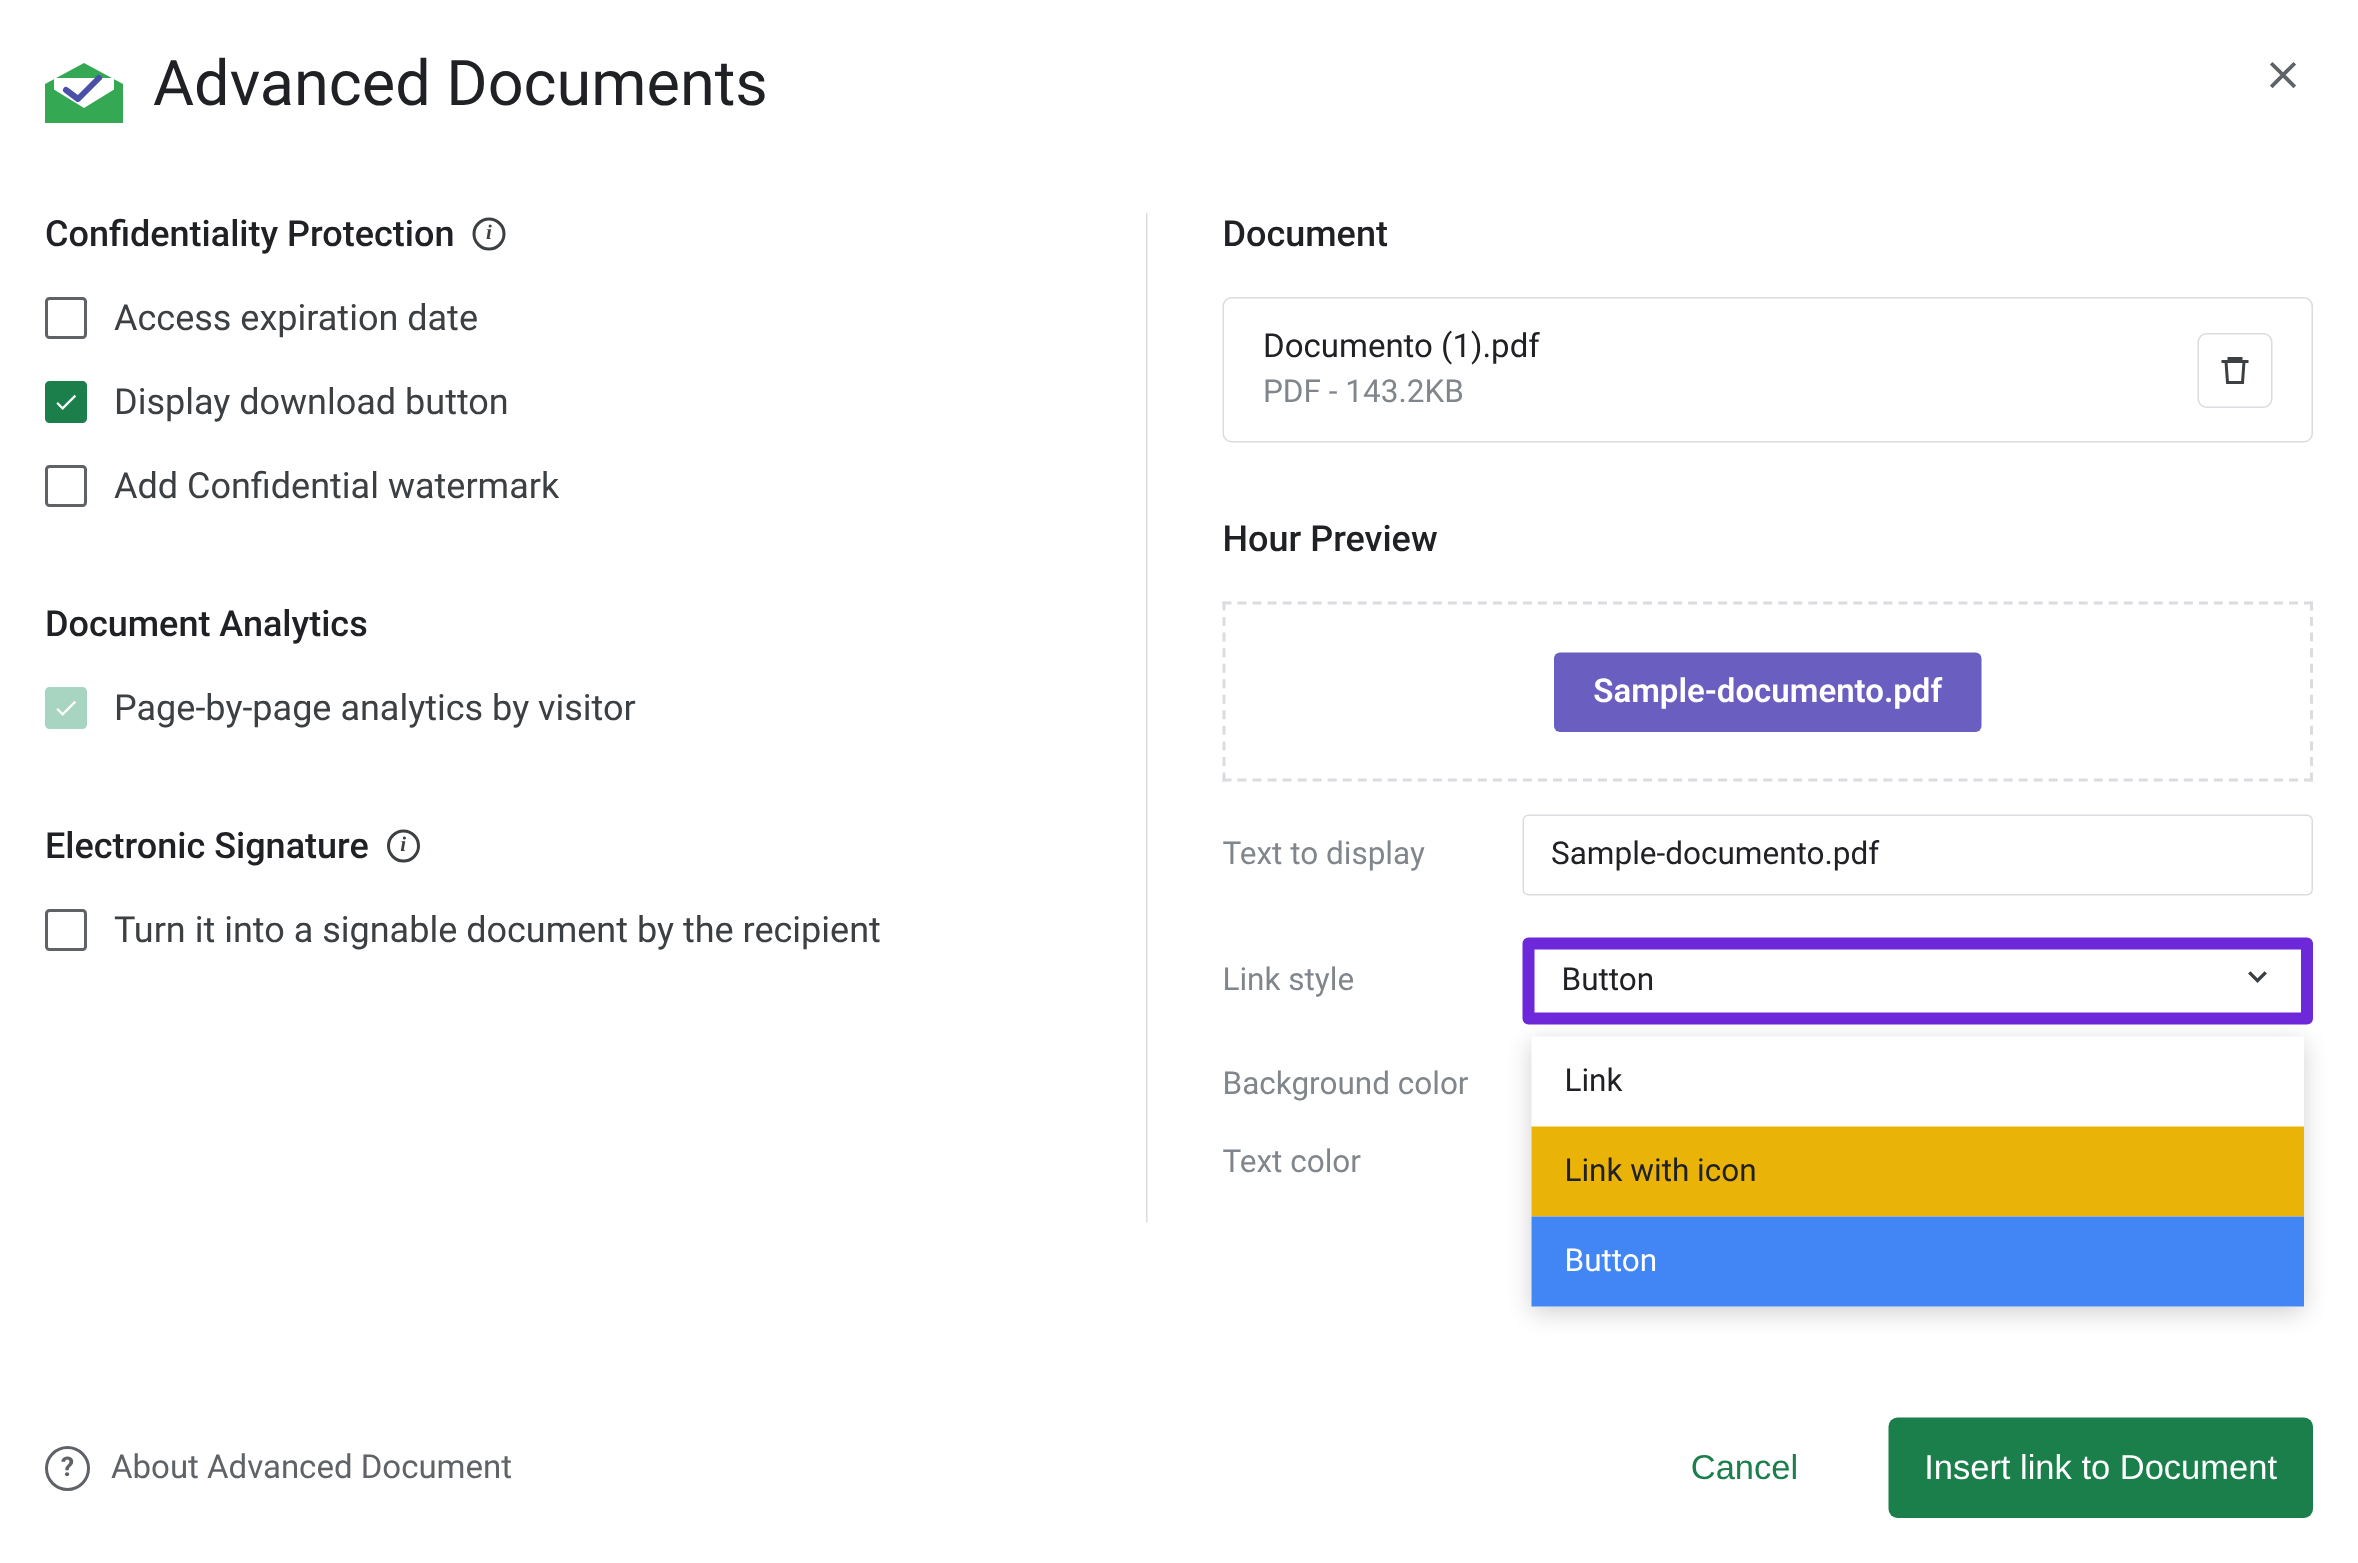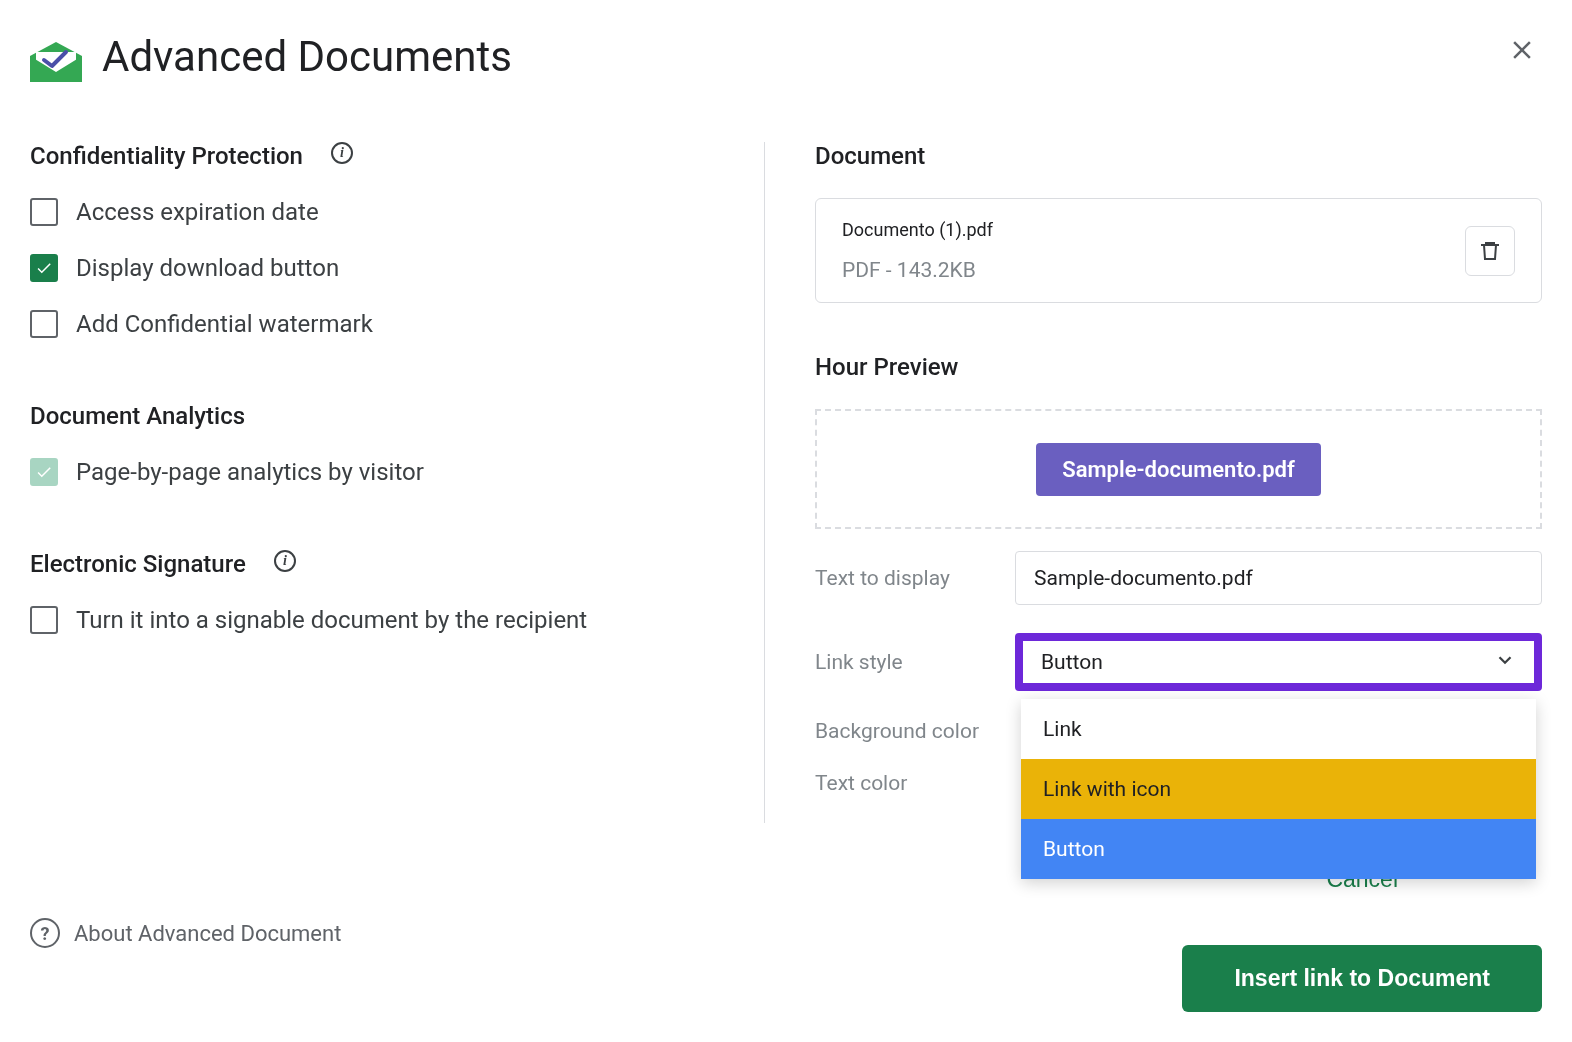--- a/index.html
+++ b/index.html
@@ -50,21 +50,22 @@
   }
   .right-col {
     flex: 1;
     padding-left: 50px;
   }
   .section-title {
     font-size: 24px;
     font-weight: 500;
     color: #202124;
     display: flex;
-    gap: 28px;
+    align-items: center;
+    gap: 12px;
     margin-bottom: 28px;
   }
   .info-icon {
     width: 22px;
     height: 22px;
     border: 2px solid #3c4043;
     border-radius: 50%;
     display: inline-flex;
     align-items: center;
     justify-content: center;
@@ -141,23 +142,23 @@
   .doc-card {
     border: 1px solid #dadce0;
     border-radius: 6px;
     padding: 20px 26px;
     display: flex;
     justify-content: space-between;
     align-items: center;
     margin-bottom: 50px;
   }
   .doc-name {
-    font-size: 18px;
-    color: #202124;
-    margin-bottom: 18px;
+    font-size: 22px;
+    color: #202124;
+    margin-bottom: 6px;
   }
   .doc-meta {
     font-size: 21px;
     color: #80868b;
   }
   .trash-btn {
     width: 50px;
     height: 50px;
     border: 1px solid #dadce0;
     border-radius: 6px;
@@ -270,37 +271,36 @@
     align-items: center;
     justify-content: center;
     font-size: 18px;
     font-weight: bold;
     color: #5f6368;
   }
   .footer-actions {
     display: flex;
     align-items: center;
     gap: 40px;
-    flex-direction: column;
   }
   .cancel-btn {
     color: #1a7f4b;
     font-size: 23px;
     font-weight: 500;
     cursor: pointer;
     background: none;
     border: none;
     padding: 12px 20px;
   }
   .insert-btn {
     background: #1a7f4b;
     color: #fff;
     font-size: 23px;
-    font-weight: 700;
-    padding: 20px 52px;
+    font-weight: 400;
+    padding: 20px 24px;
     border-radius: 6px;
     border: none;
     cursor: pointer;
   }
 </style>
 </head>
 <body>
 
 <div class="dialog-header">
   <span class="app-icon">

